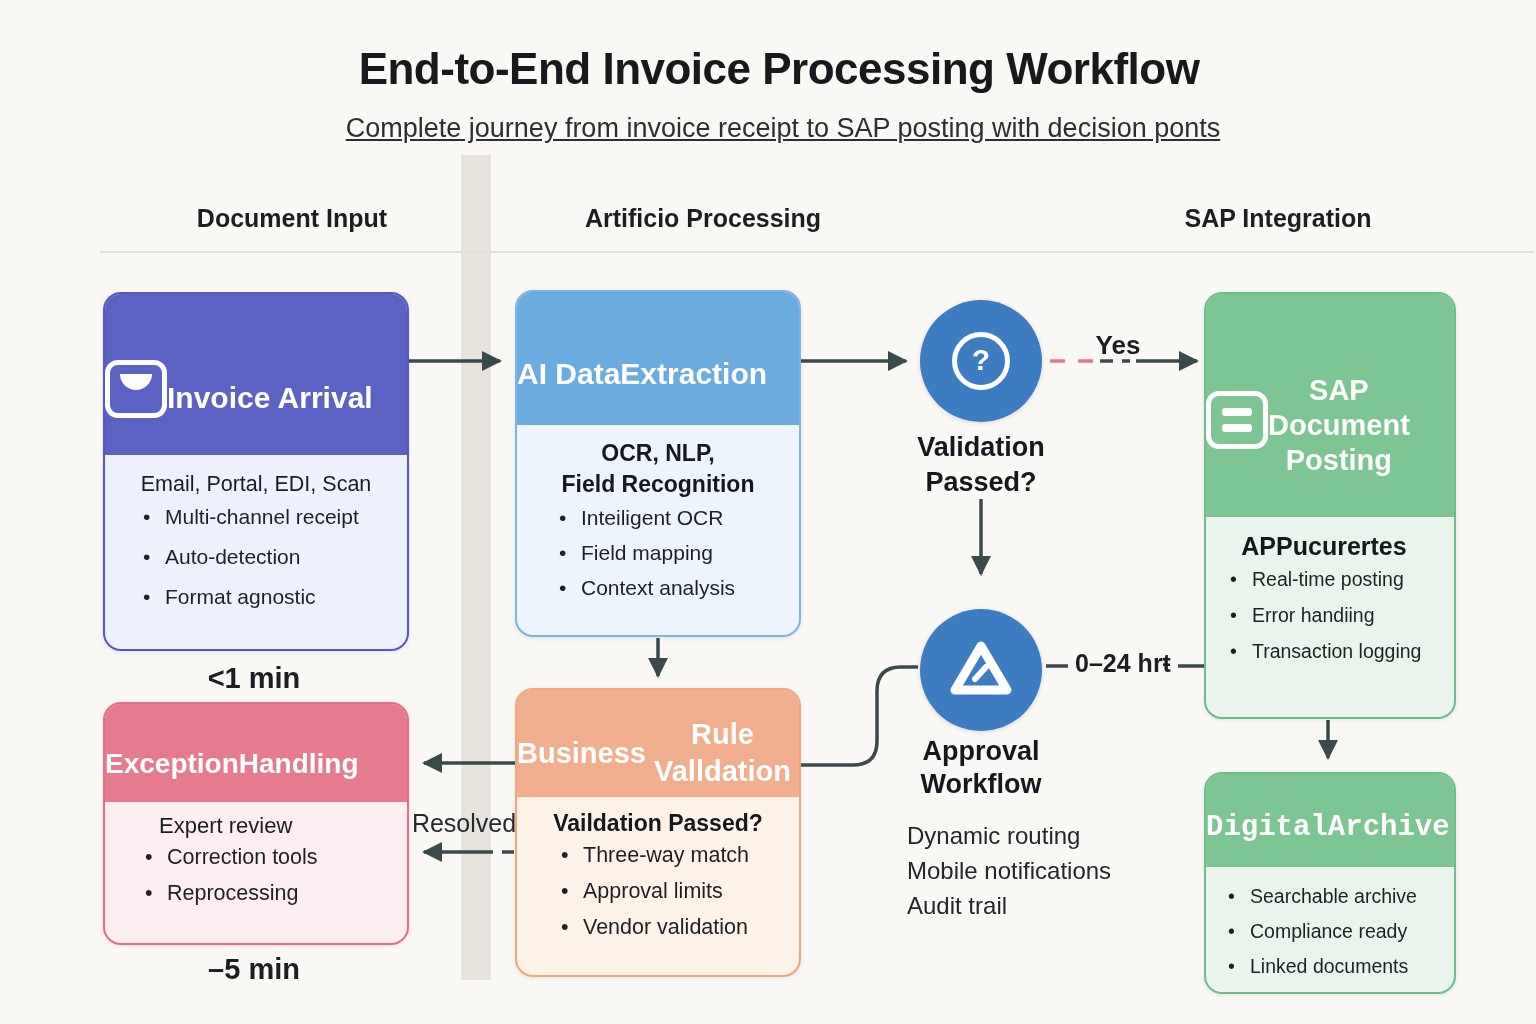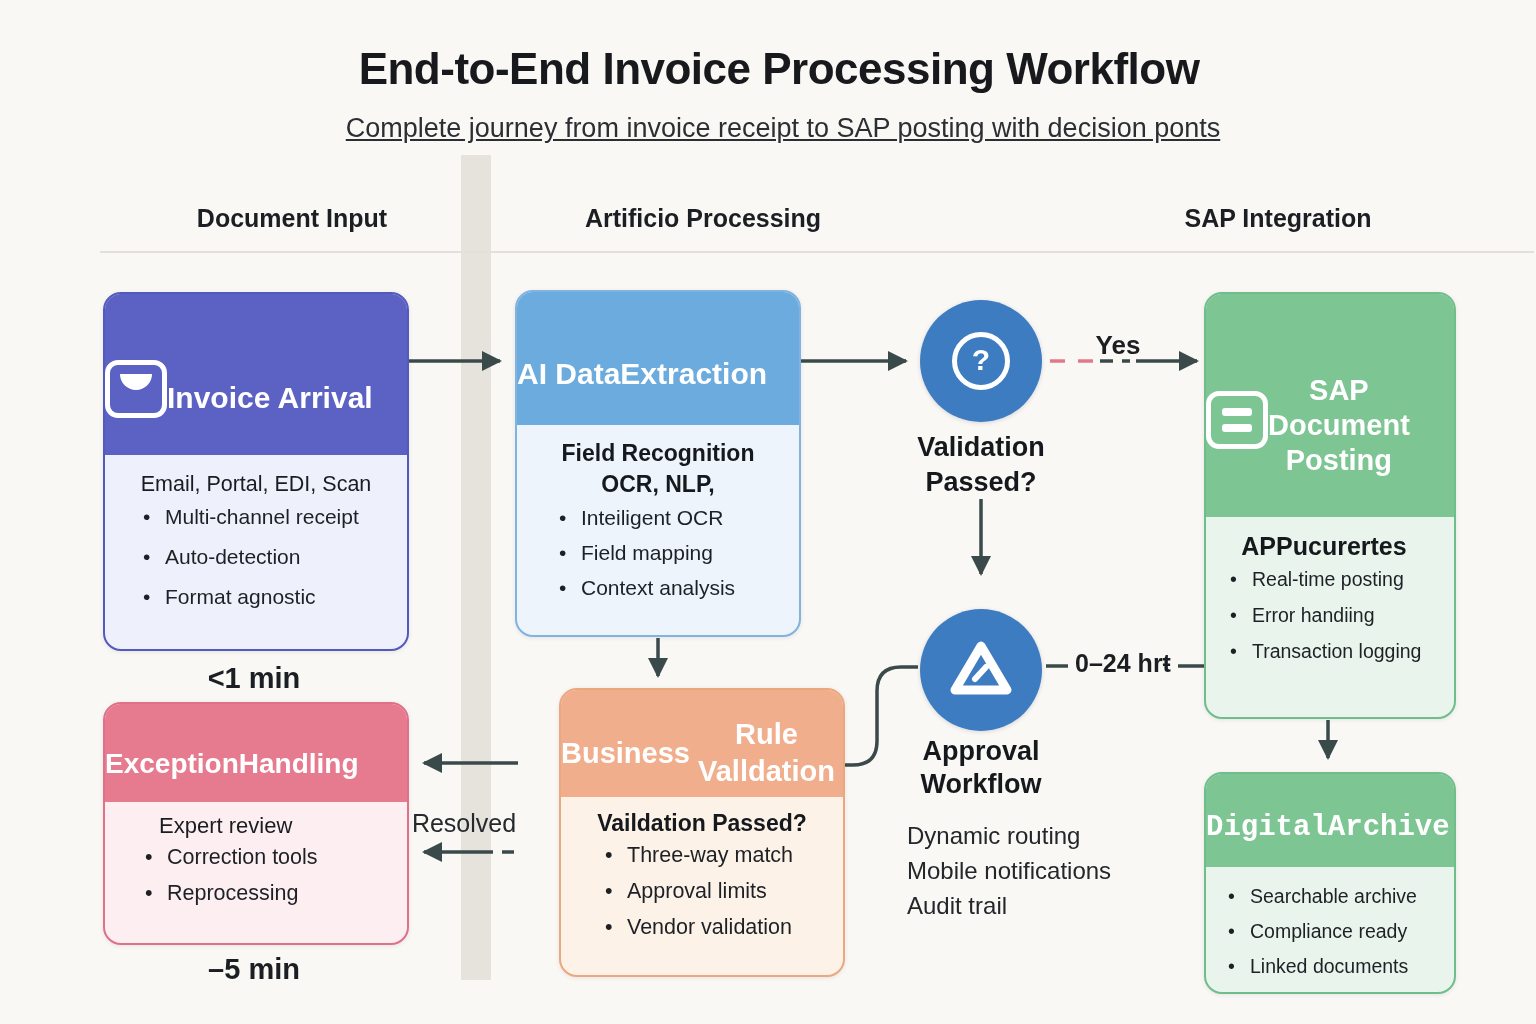--- a/index.html
+++ b/index.html
@@ -62,21 +62,21 @@
 
   
   .card-ai{left:515px;top:290px;width:282px;height:343px;border-color:#80b3e0;background:#edf4fb;}
   .head-ai{background:#6babdd;height:133px;padding-top:29px;box-sizing:border-box;font-size:30px;line-height:39px;}
   .body-ai{padding:13px 0 0 0;}
   .body-ai .lead{text-align:center;font-size:23px;font-weight:700;line-height:31px;color:#15181c;}
   .body-ai .bullet{font-size:21px;margin-left:40px;line-height:35px;}
   .body-ai .bullet:first-of-type{margin-top:10px;}
 
   
-  .card-business{left:515px;top:688px;width:282px;height:285px;border-color:#eba87e;background:#fdf2e8;margin-left:44px;}
+  .card-business{left:515px;top:688px;width:282px;height:285px;border-color:#eba87e;background:#fdf2e8;}
   .head-business{background:#f0ae8c;height:107px;padding-top:19px;box-sizing:border-box;font-size:29px;line-height:37px;}
   .body-business{padding:13px 0 0 0;}
   .body-business .lead{text-align:center;font-size:23px;font-weight:600;color:#15181c;}
   .body-business .bullet{font-size:21.5px;margin-left:42px;line-height:36px;}
   .body-business .bullet:first-of-type{margin-top:9px;}
 
   
   .card-sap{left:1204px;top:292px;width:248px;height:423px;border-color:#6fbd8b;background:#e9f5ec;}
   .head-sap{background:#7dc593;height:223px;padding-top:28px;box-sizing:border-box;font-size:29px;line-height:35px;}
   .head-sap .head-title-block{margin-top:12px;}
@@ -190,22 +190,22 @@
   </div>
 </div>
 <div class="time-label" style="left:103px;top:953px;">–5 min</div>
 
 <div class="card card-ai">
   <div class="card-head head-ai">
     <div>AI Data</div>
     <div>Extraction</div>
   </div>
   <div class="card-body body-ai">
+    <div class="lead">OCR, NLP,</div>
     <div class="lead">Field Recognition</div>
-    <div class="lead">OCR, NLP,</div>
     <div class="bullet">Inteiligent OCR</div>
     <div class="bullet">Field mapping</div>
     <div class="bullet">Context analysis</div>
   </div>
 </div>
 
 <div class="card card-business">
   <div class="card-head head-business">
     <div>Business</div>
     <div>Rule Valldation</div>

